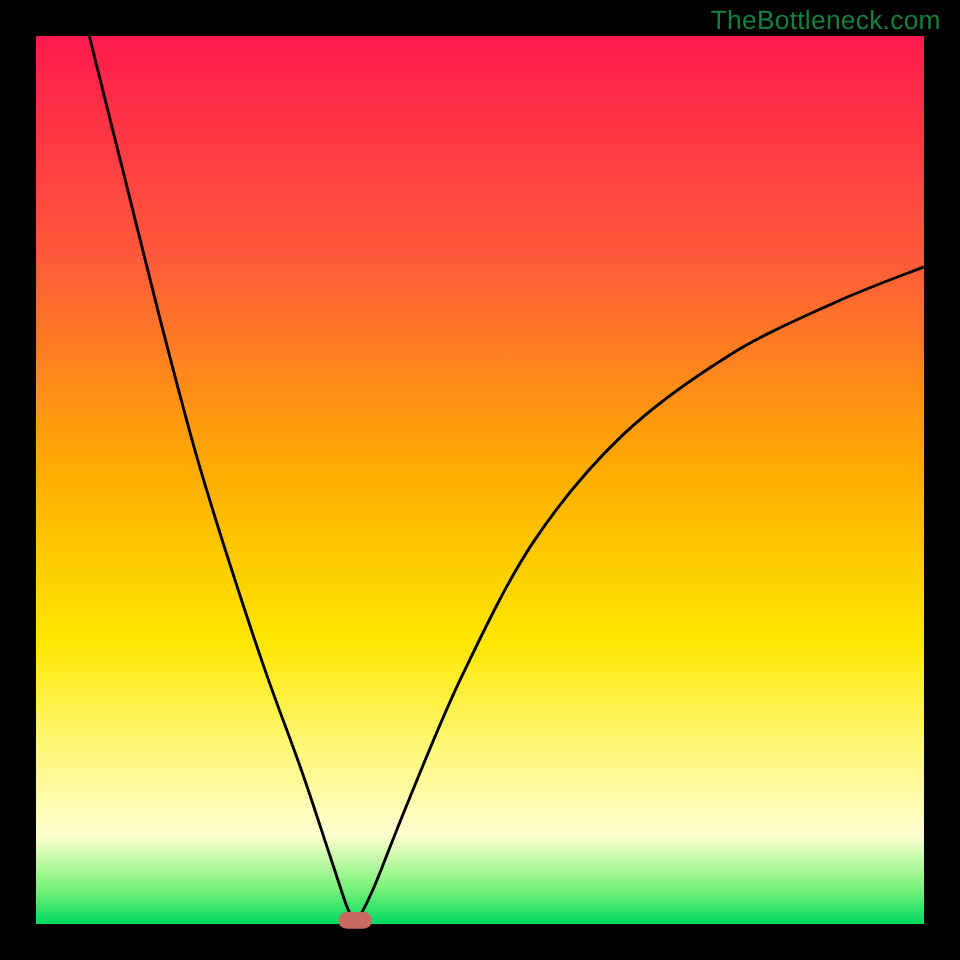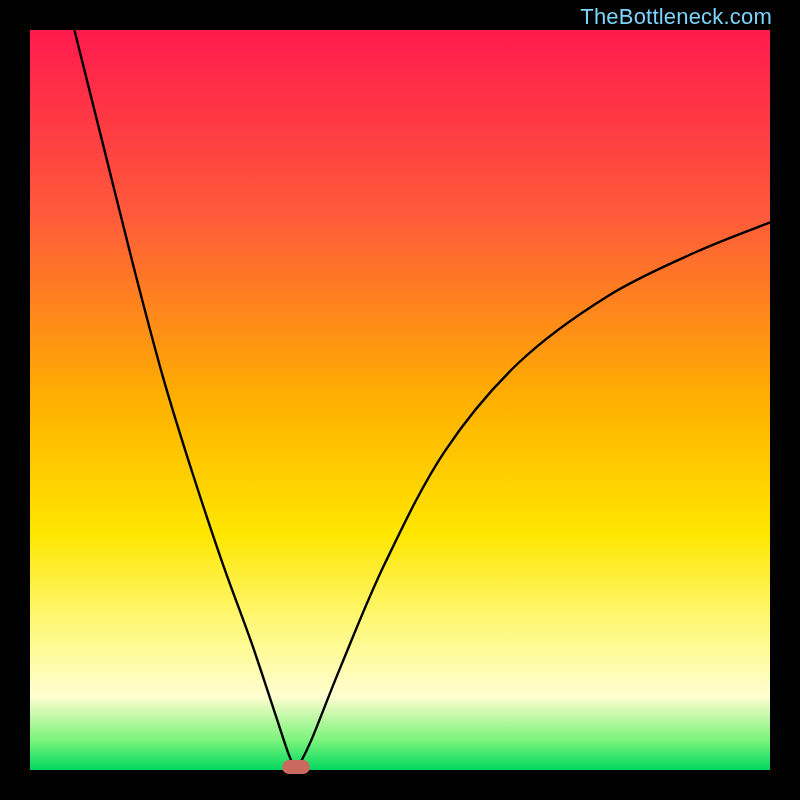--- a/index.html
+++ b/index.html
@@ -33,22 +33,22 @@
       #ffe600 68%,
       #fff877 80%,
       #fffed0 90%,
       #7af37a 96%,
       #00d860 100%
     );
   }
   .watermark {
     position: absolute;
     top: 4px;
-    right: 28px;
-    color: #7dd3fc;
+    right: 16px;
+    color: #15803d;
     font-size: 22px;
     letter-spacing: 0.2px;
     user-select: none;
   }
   svg.curve {
     position: absolute;
     top: 0;
     left: 0;
     width: 740px;
     height: 740px;

